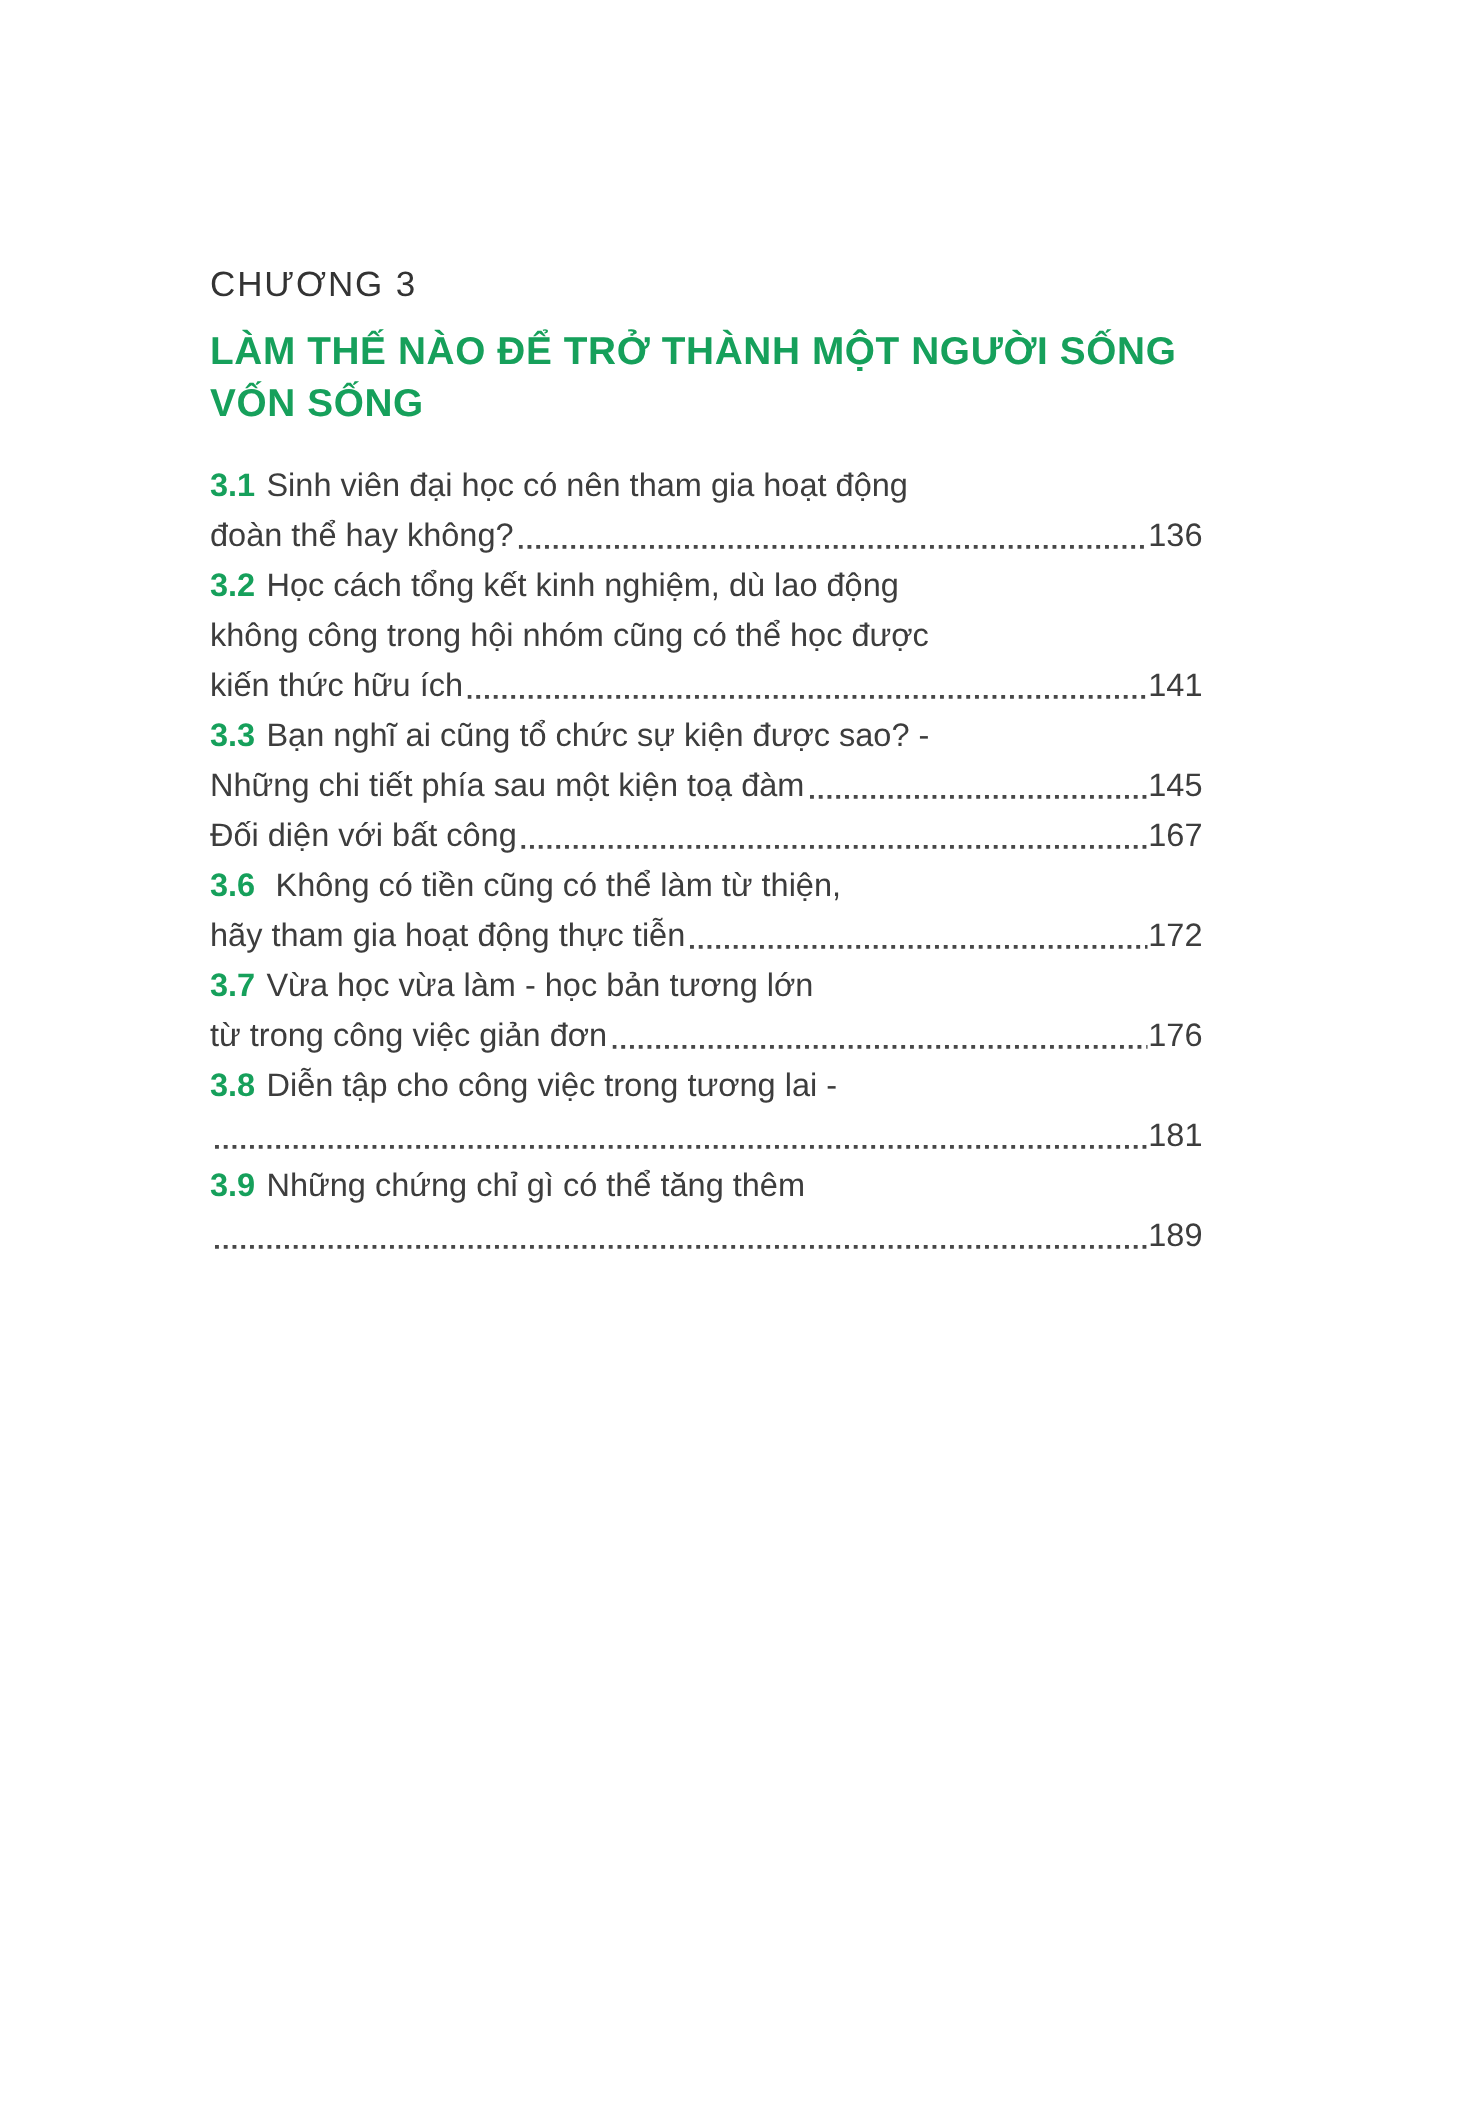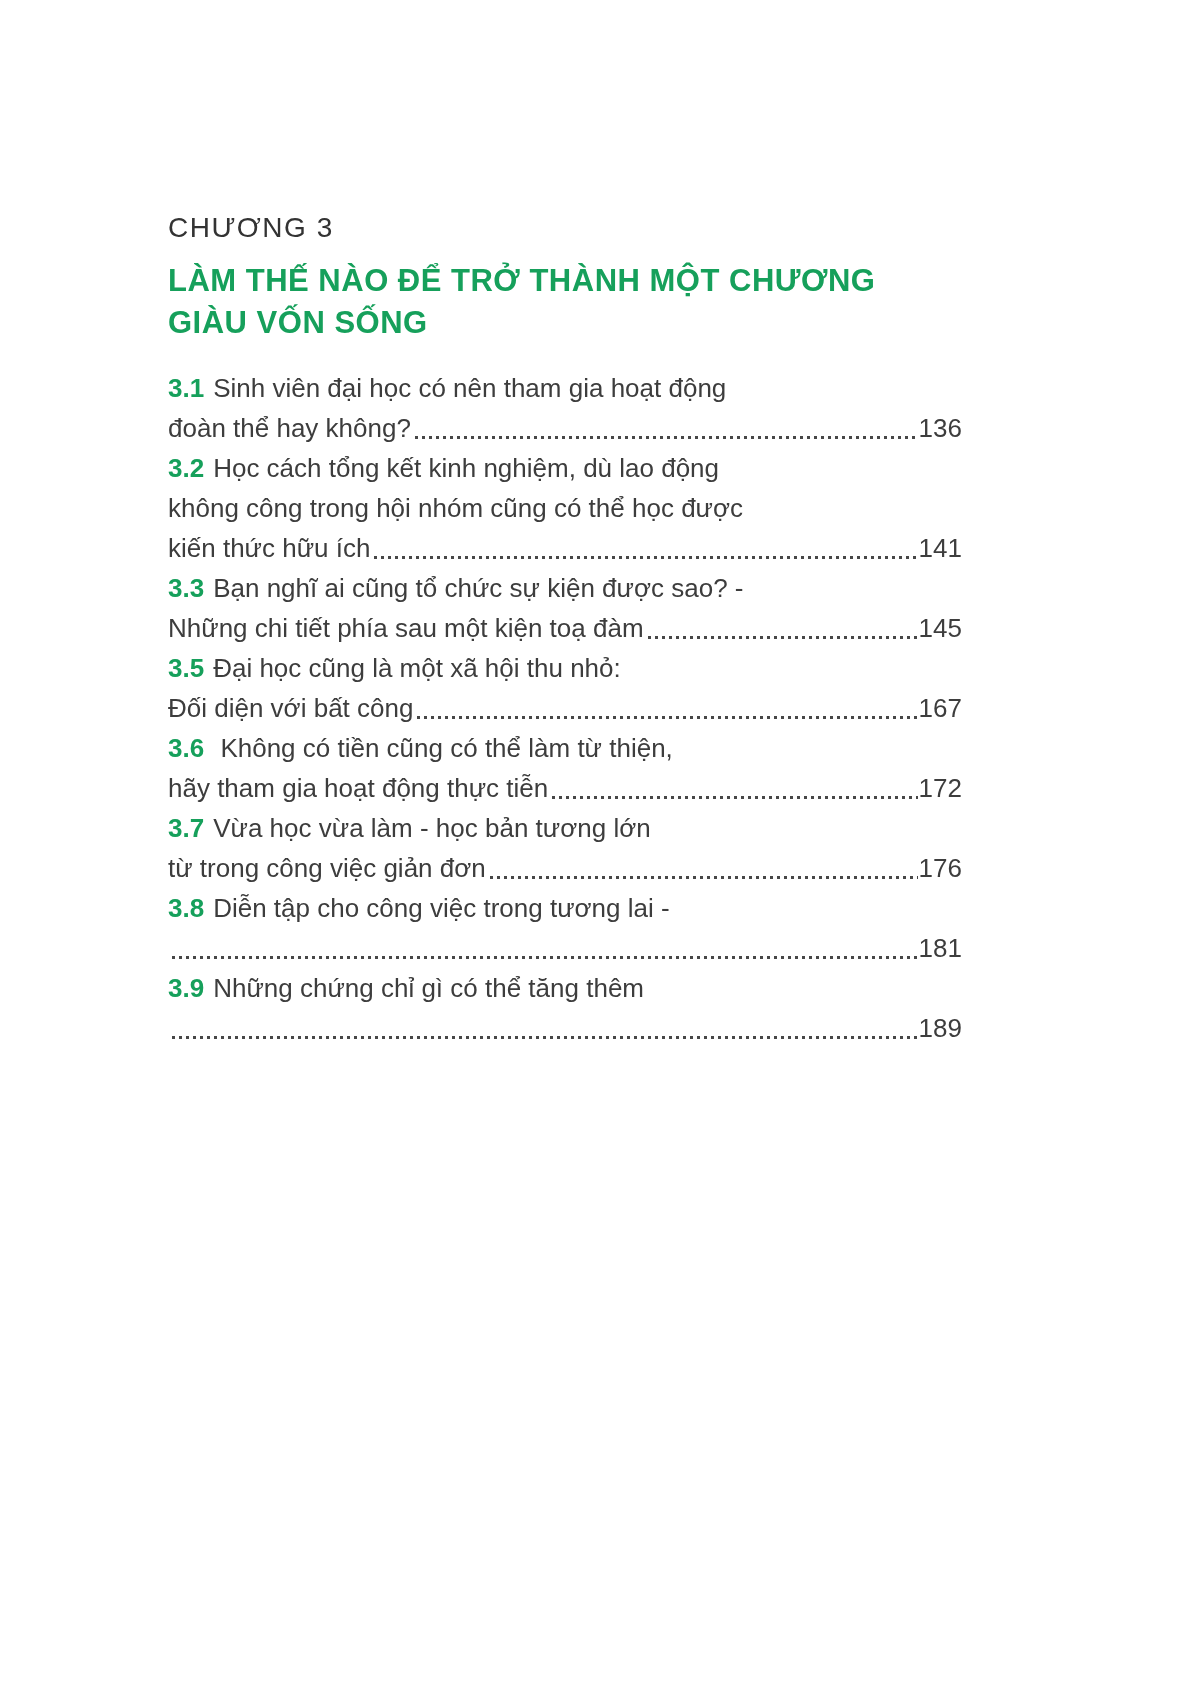--- a/index.html
+++ b/index.html
@@ -72,21 +72,21 @@
     flex: 0 0 auto;
     text-align: center;
   }
 </style>
 </head>
 <body>
 
 <div class="page">
   <div class="content">
     <div class="chapter-label">CHƯƠNG 3</div>
-    <h1 class="chapter-title">LÀM THẾ NÀO ĐỂ TRỞ THÀNH MỘT CHƯƠNG GIÀU VỐN SỐNG</h1>
+    <h1 class="chapter-title">LÀM THẾ NÀO ĐỂ TRỞ THÀNH MỘT NGƯỜI SỐNG VỐN SỐNG</h1>
     <div class="entries" id="entries">
         <div>
           <div class="line"><span class="num">3.1</span><span>Sinh viên đại học có nên tham gia hoạt động</span></div>
           <div class="leader-line">
             <span class="leader-text">đoàn thể hay không?</span>
             <span class="dots"></span>
             <span class="pagenum">136</span>
           </div>
         </div>
         <div>
@@ -100,21 +100,20 @@
         </div>
         <div>
           <div class="line"><span class="num">3.3</span><span>Bạn nghĩ ai cũng tổ chức sự kiện được sao? -</span></div>
           <div class="leader-line">
             <span class="leader-text">Những chi tiết phía sau một kiện toạ đàm</span>
             <span class="dots"></span>
             <span class="pagenum">145</span>
           </div>
         </div>
         <div>
-          <div class="line"><span class="num">3.5</span><span>Đại học cũng là một xã hội thu nhỏ:</span></div>
           <div class="leader-line">
             <span class="leader-text">Đối diện với bất công</span>
             <span class="dots"></span>
             <span class="pagenum">167</span>
           </div>
         </div>
         <div>
           <div class="line"><span class="num">3.6</span><span> Không có tiền cũng có thể làm từ thiện,</span></div>
           <div class="leader-line">
             <span class="leader-text">hãy tham gia hoạt động thực tiễn</span>

